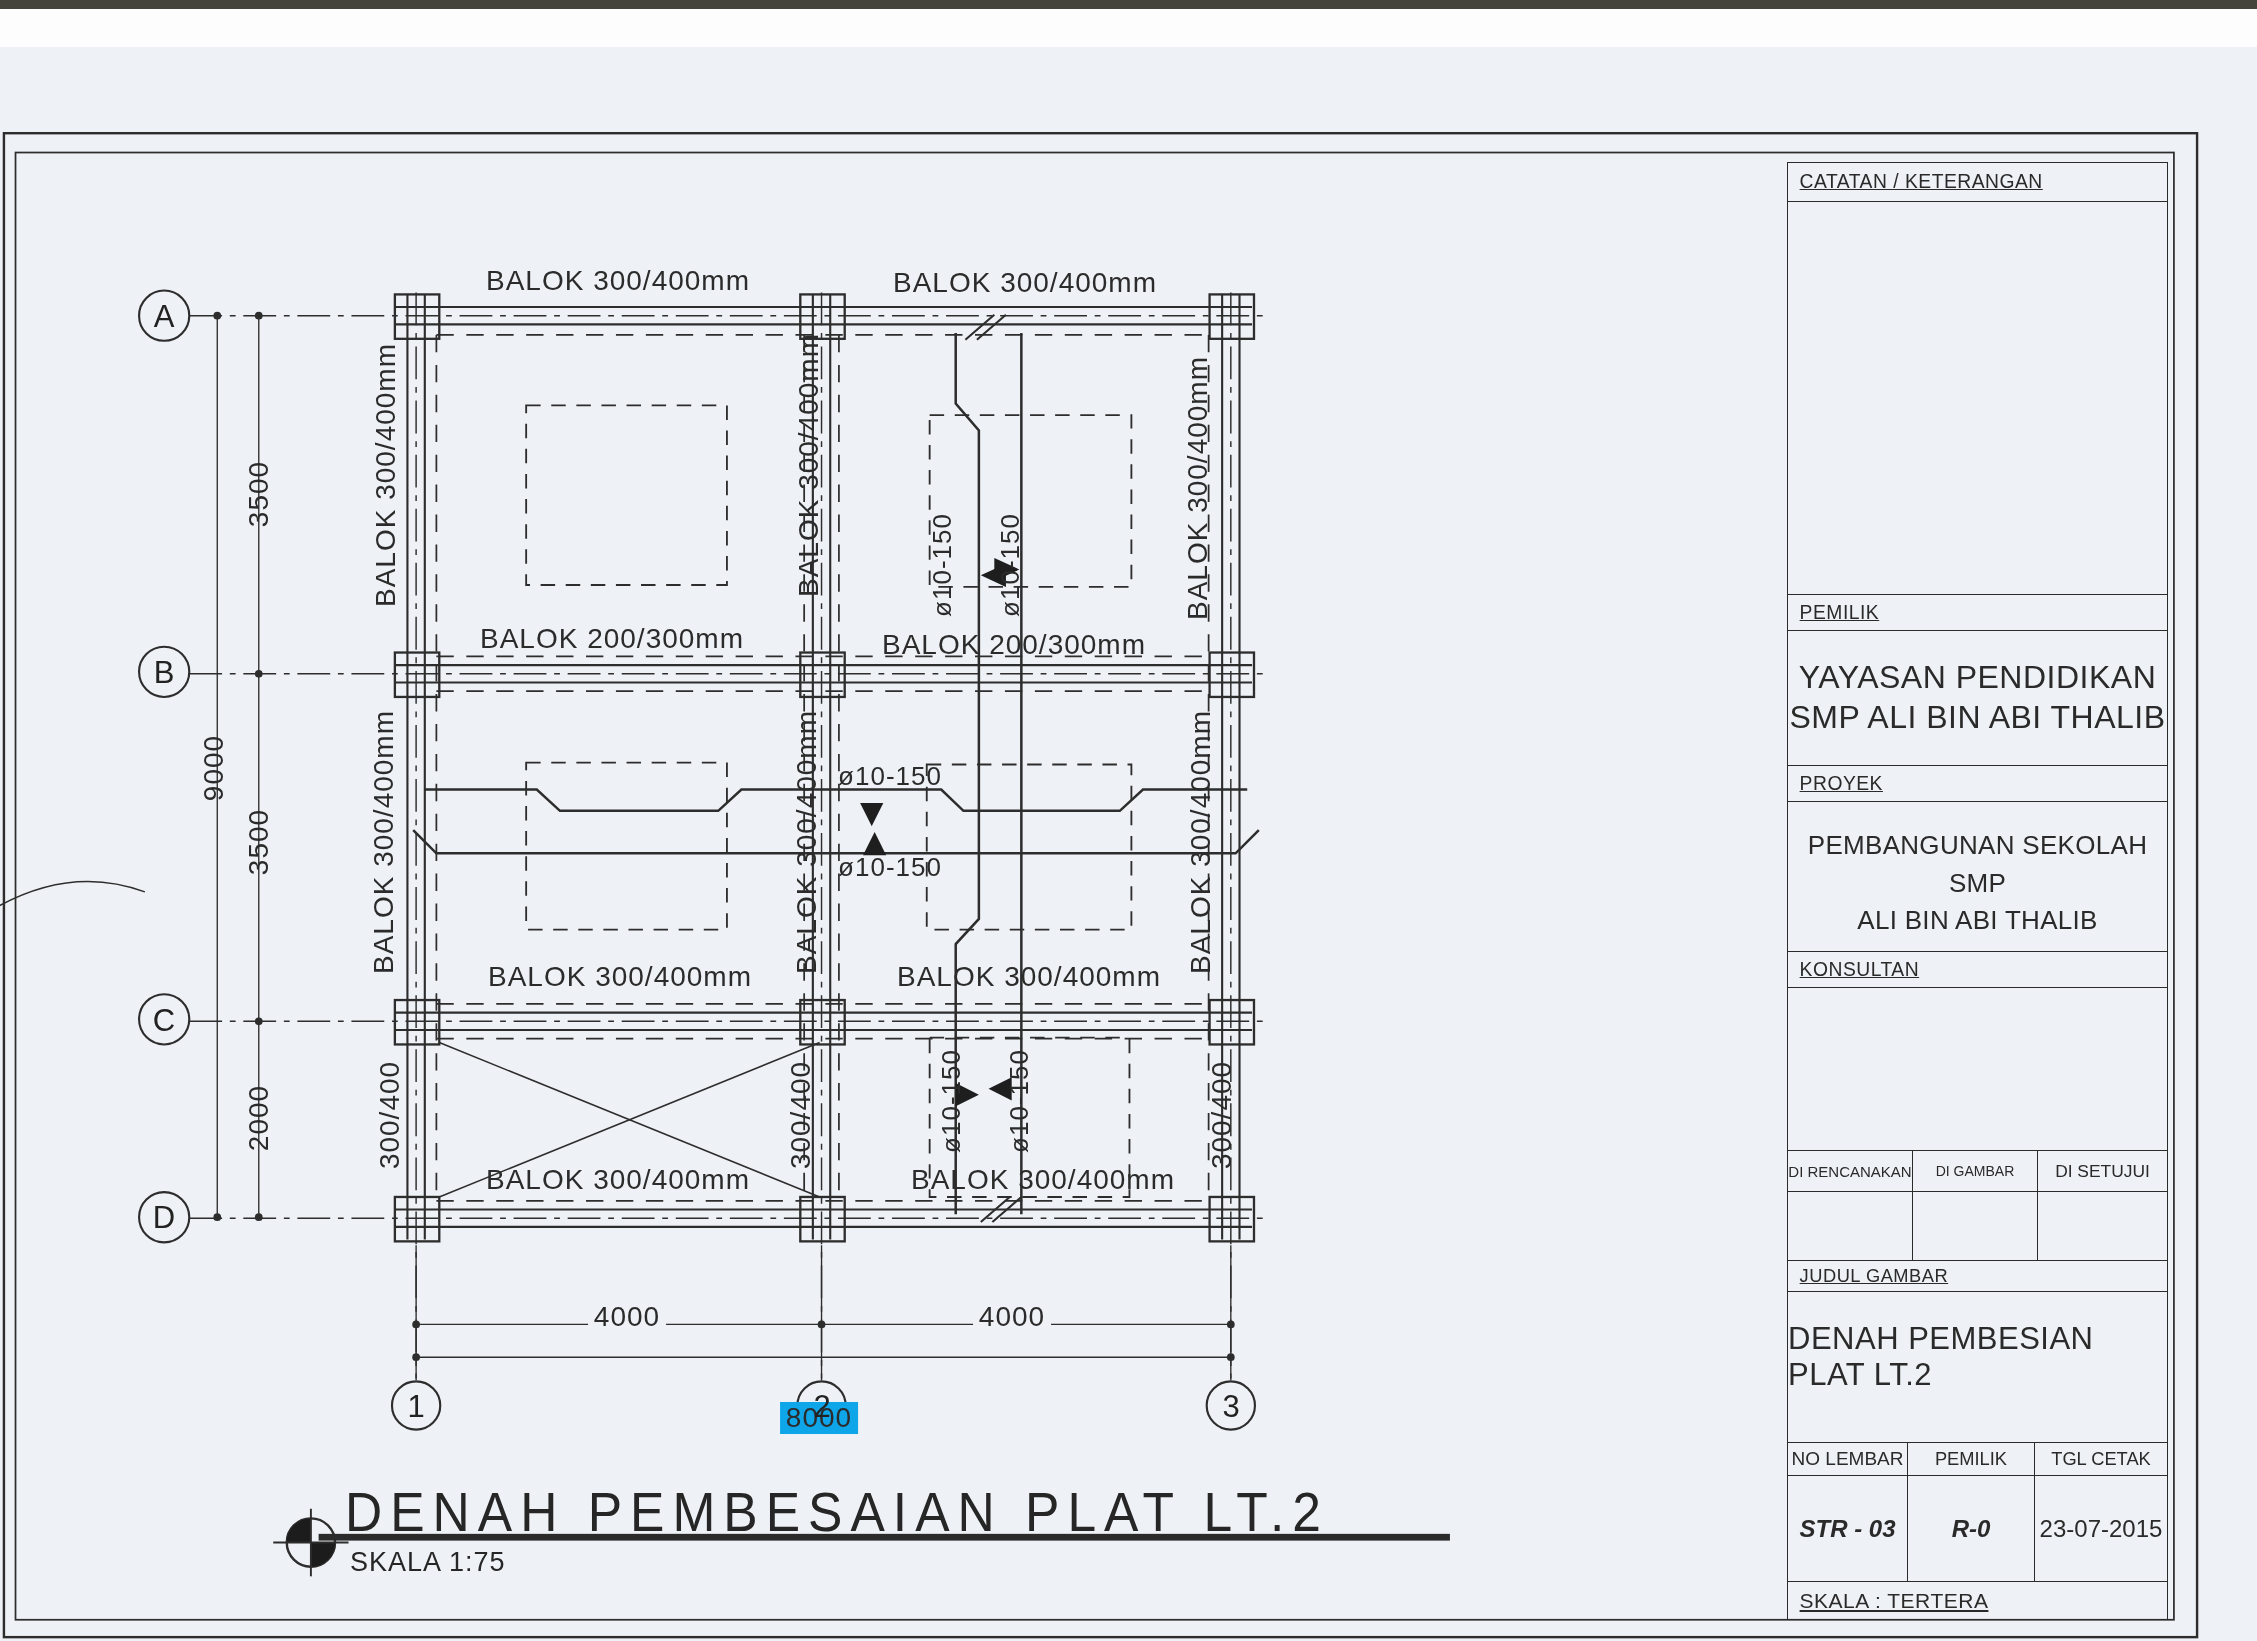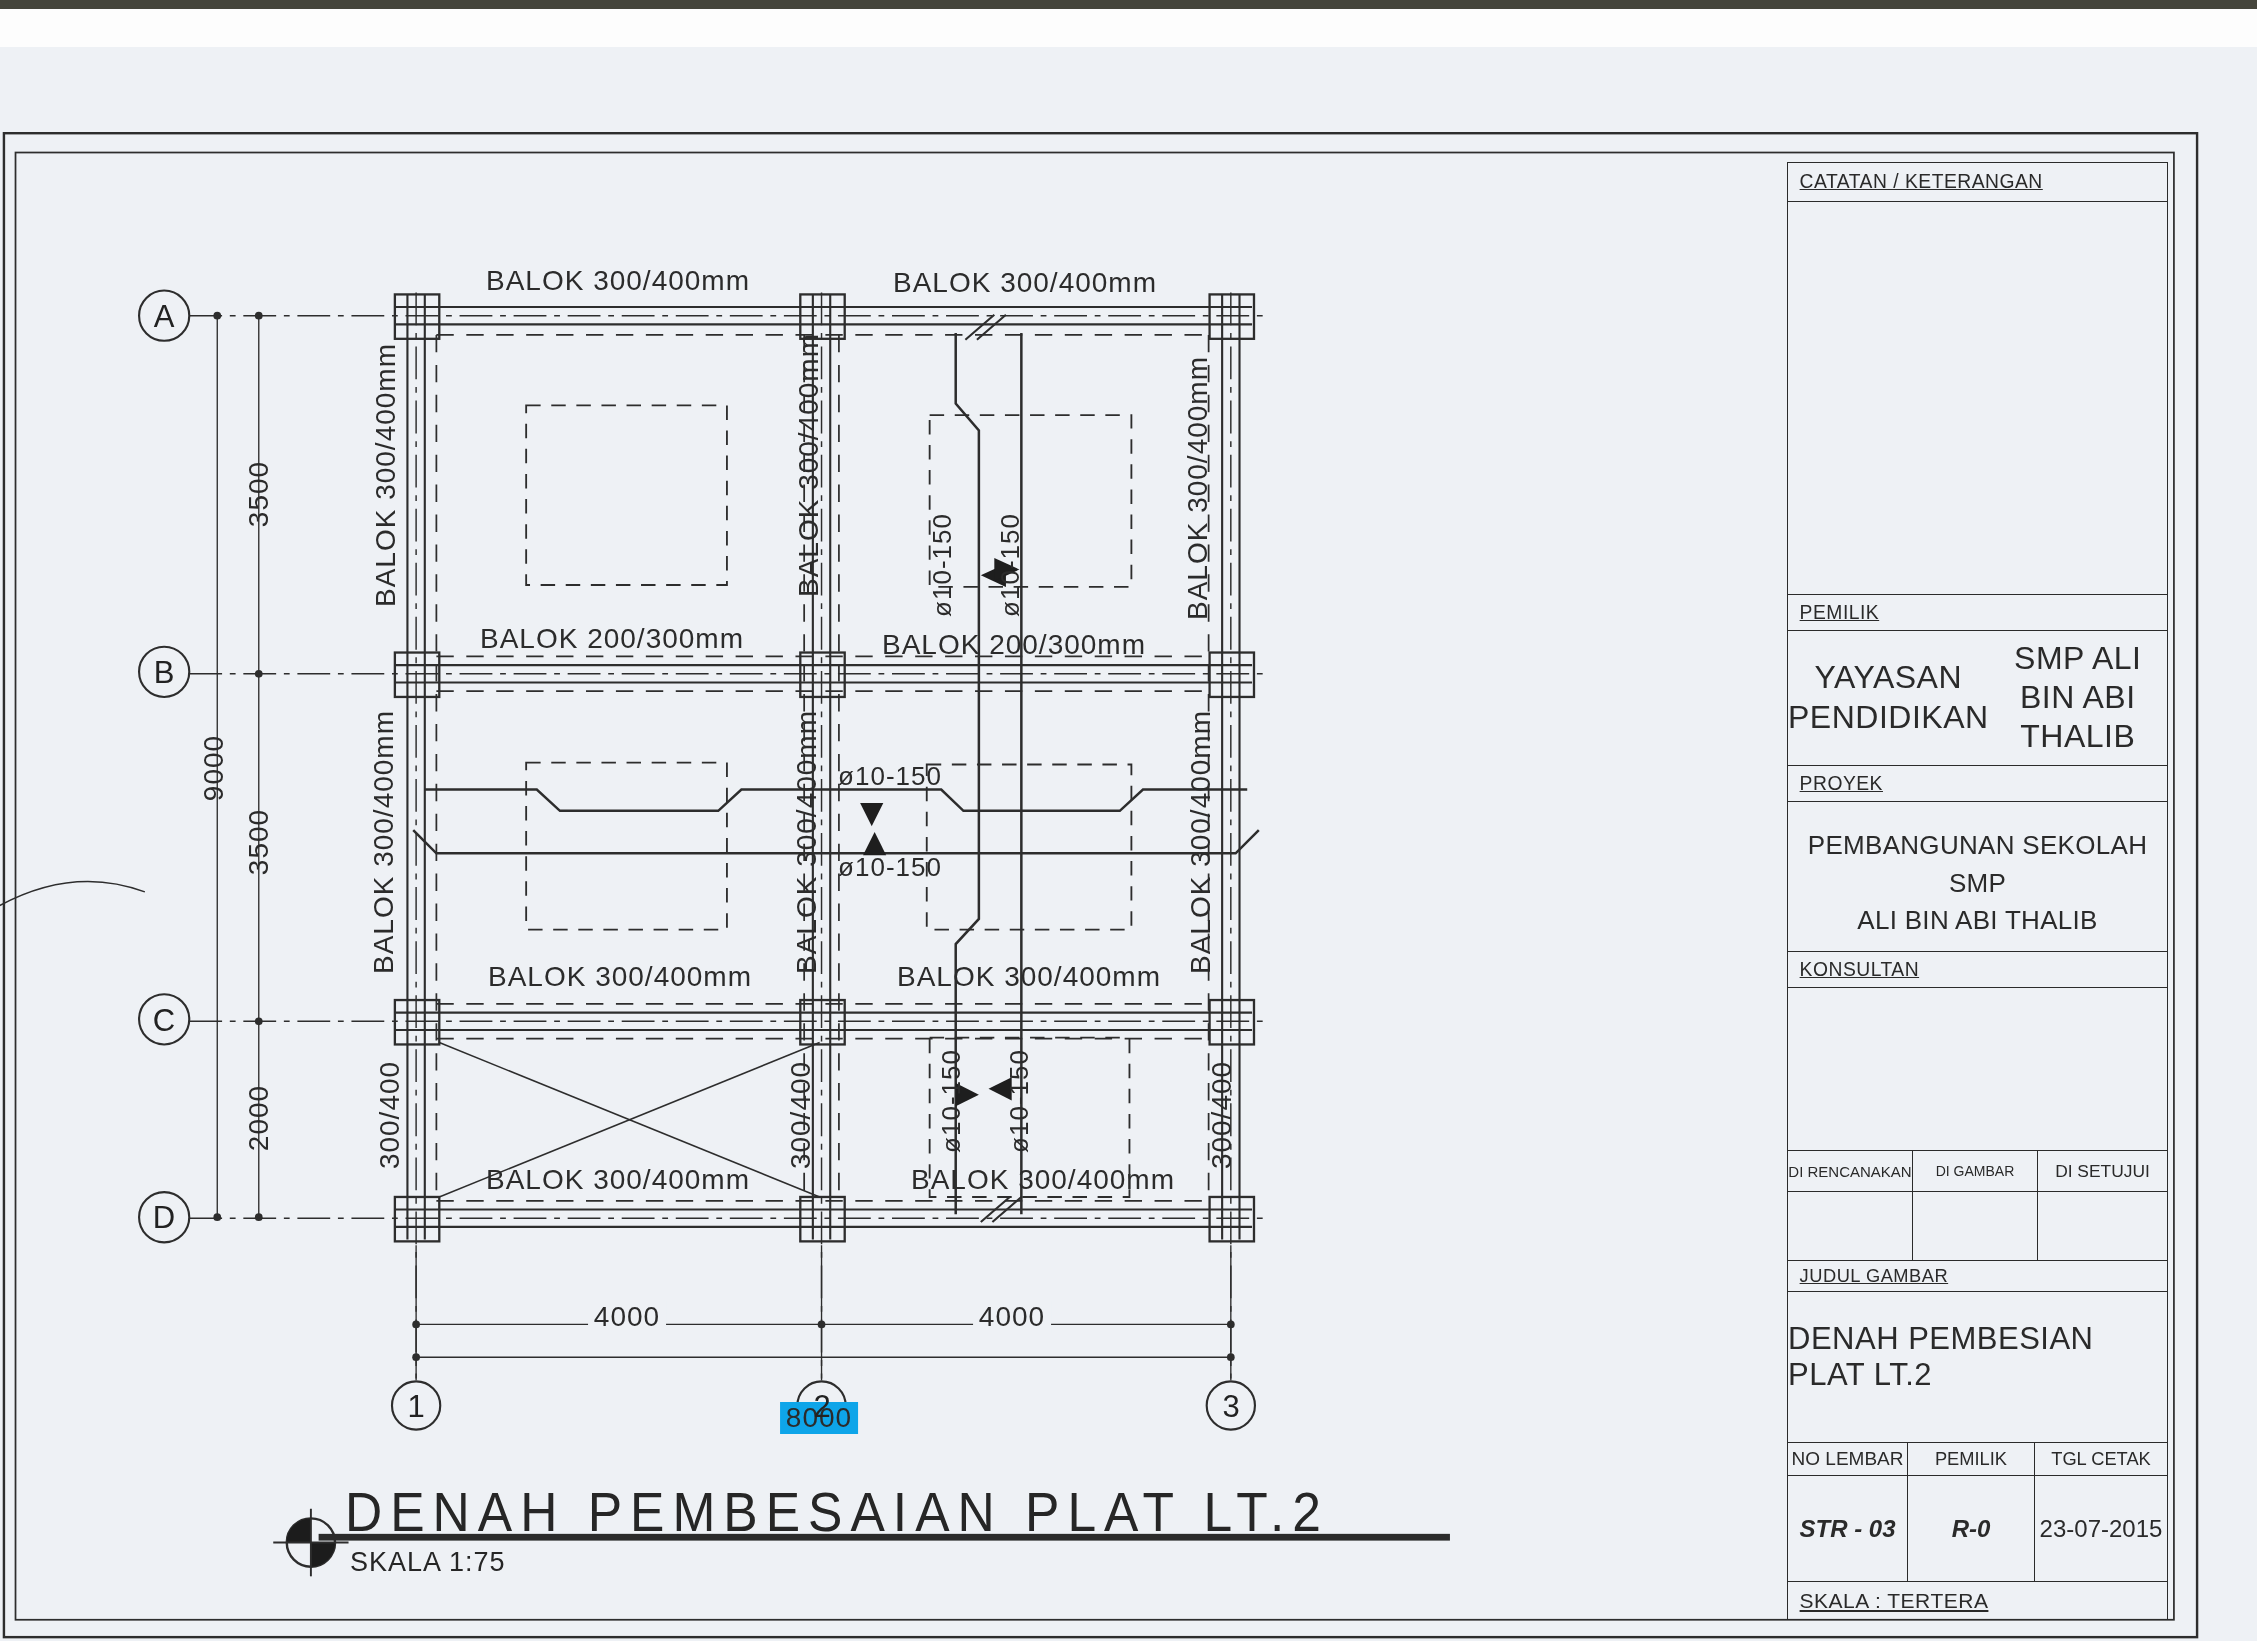--- a/index.html
+++ b/index.html
@@ -20,21 +20,21 @@
   
   #tblock{position:absolute;left:1787px;top:162px;width:381px;height:1458px;
           border:1.9px solid #2b2b2b;box-sizing:border-box;}
   #tblock .row{position:absolute;left:0;width:100%;box-sizing:border-box;}
   .hdr{border-top:1.9px solid #2b2b2b;border-bottom:1.9px solid #2b2b2b;display:flex;align-items:center;
        padding-left:11.6px;font-size:19.3px;letter-spacing:0.5px;text-decoration:underline;}
   .hdr.nb{border-top:none;}
   .cells{display:flex;}
   .cells>div{box-sizing:border-box;display:flex;align-items:center;justify-content:center;
        height:100%;overflow:hidden;}
-  .owner{display:flex;flex-direction:row;align-items:center;justify-content:center;
+  .owner{display:flex;flex-direction:column;align-items:center;justify-content:center;
        font-size:32px;letter-spacing:0.5px;line-height:1.22;text-align:center;}
   .project{display:flex;flex-direction:column;align-items:center;justify-content:flex-start;
        padding-top:25px;font-size:26px;line-height:1.45;text-align:center;letter-spacing:0.3px;}
   .dtitle{display:flex;align-items:flex-start;justify-content:center;padding-top:29px;
        font-size:31px;letter-spacing:0.5px;}
   .metaval{font-size:24px;}
   .ital{font-style:italic;font-weight:bold;}
 </style>
 </head>
 <body>

